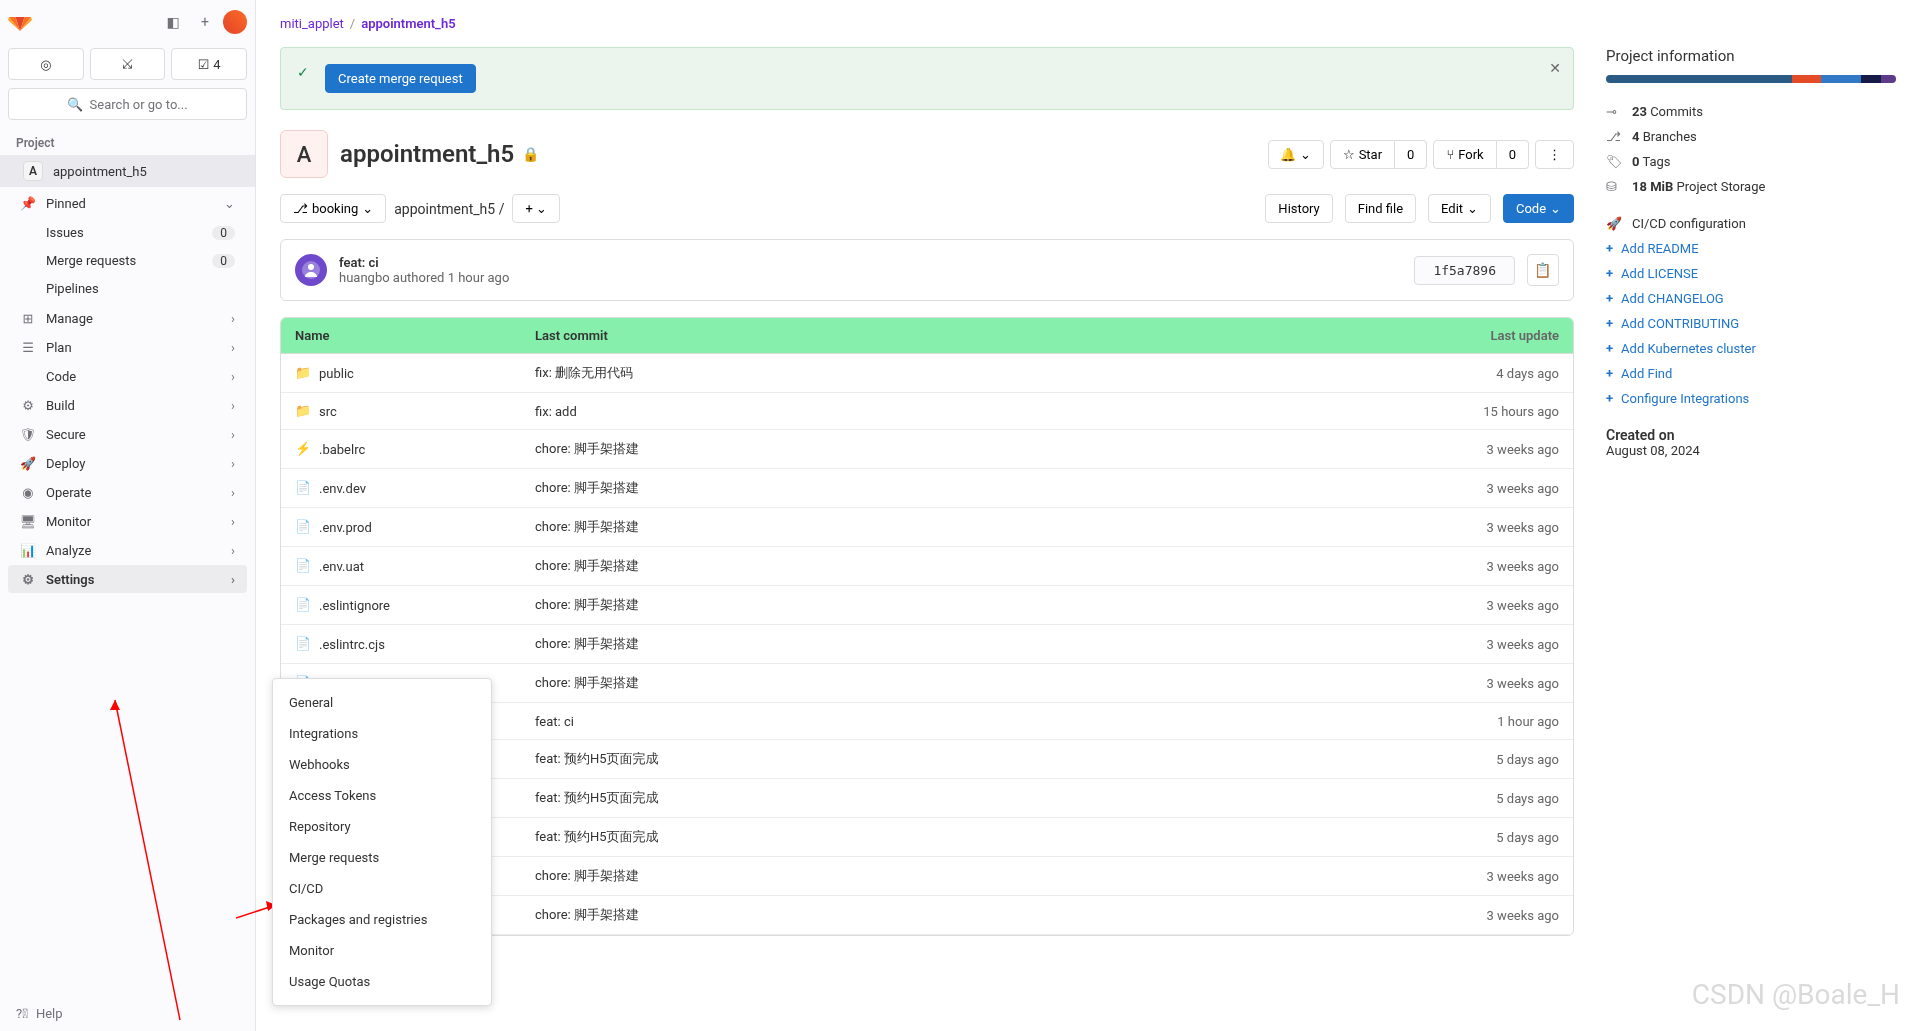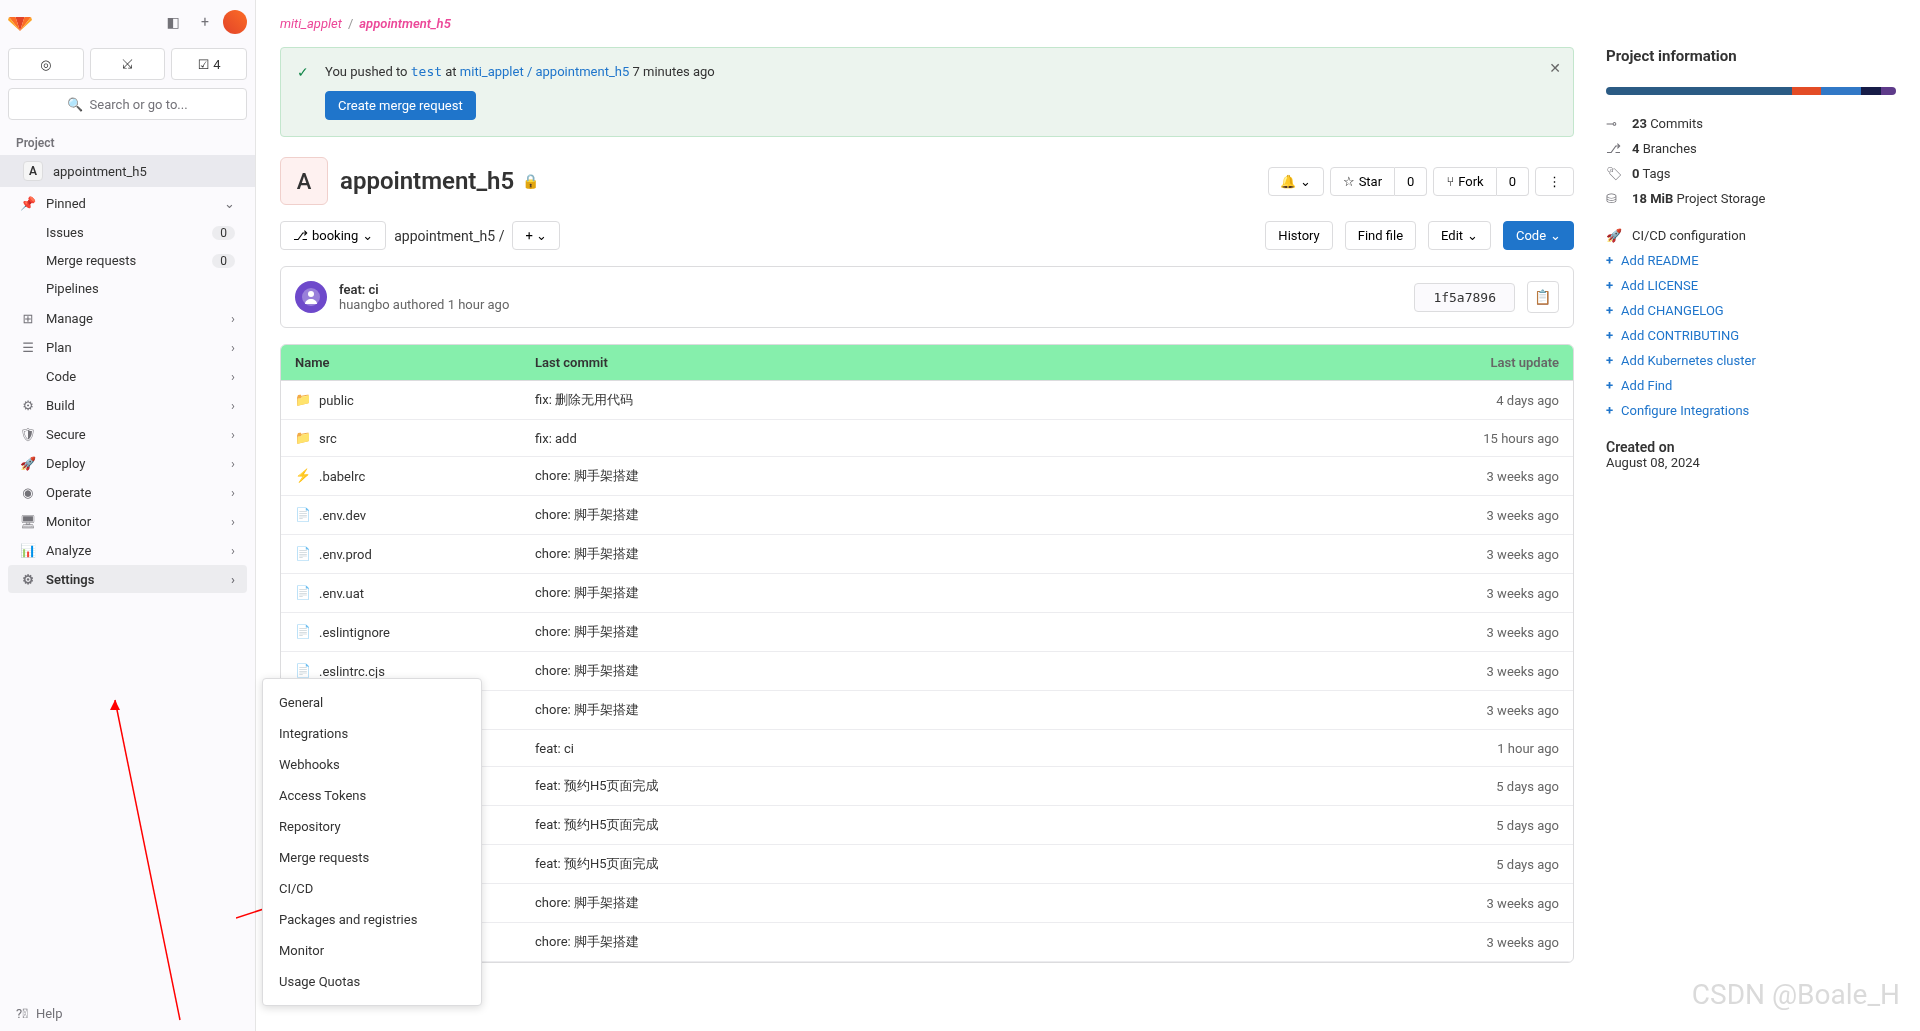--- a/index.html
+++ b/index.html
@@ -16,26 +16,26 @@
 .action-btn{flex:1;height:32px;border:1px solid #dcdcde;border-radius:4px;background:#fff;display:flex;align-items:center;justify-content:center;gap:4px;cursor:pointer;font-size:13px;color:#333;}
 .search-box{margin:0 8px 8px;height:32px;border:1px solid #dcdcde;border-radius:4px;background:#fff;display:flex;align-items:center;justify-content:center;gap:6px;color:#737278;font-size:13px;cursor:pointer;}
 .section-label{padding:8px 16px 4px;font-size:12px;color:#737278;font-weight:600;}
 .nav-item{display:flex;align-items:center;padding:6px 12px;margin:1px 8px;border-radius:4px;cursor:pointer;color:#333;gap:10px;font-size:13px;}
 .nav-item.active{background:#ececef;font-weight:600;}
 .nav-item.project-active{background:#e9e9ee;margin:1px 0 1px 0;border-left:3px solid transparent;padding-left:20px;border-radius:0;}
 .nav-item .chevron{margin-left:auto;color:#737278;}
 .nav-item .badge{margin-left:auto;background:#ececef;border-radius:10px;padding:0 8px;font-size:12px;color:#333;}
 .nav-icon{width:16px;height:16px;display:flex;align-items:center;justify-content:center;color:#737278;}
 .project-letter{width:20px;height:20px;border-radius:4px;background:#f5f5f5;display:flex;align-items:center;justify-content:center;font-size:12px;font-weight:600;border:1px solid #dcdcde;}
-.submenu{position:absolute;left:262px;top:678px;width:220px;background:#fff;border:1px solid #dcdcde;border-radius:4px;box-shadow:0 2px 8px rgba(0,0,0,0.15);padding:8px 0;z-index:100;}
+.submenu{position:absolute;left:272px;top:678px;width:220px;background:#fff;border:1px solid #dcdcde;border-radius:4px;box-shadow:0 2px 8px rgba(0,0,0,0.15);padding:8px 0;z-index:100;}
 .submenu-item{padding:8px 16px;cursor:pointer;font-size:13px;}
 .help-footer{margin-top:auto;padding:10px 16px;display:flex;align-items:center;gap:8px;color:#737278;font-size:13px;cursor:pointer;}
 .main{flex:1;overflow-y:auto;padding:0 24px;}
 .breadcrumb{padding:16px 0;font-size:13px;color:#333;display:flex;gap:6px;align-items:center;}
-.breadcrumb a{color:#ec4899;text-decoration:none;font-style:italic;}
+.breadcrumb a{color:#6d28d9;text-decoration:none;}
 .breadcrumb .sep{color:#999;}
 .alert{background:#ecf4ee;border:1px solid #c3e6cd;border-radius:4px;padding:16px;margin:0 0 20px 460px;display:flex;gap:12px;position:relative;}
 .alert.full{margin-left:0;}
 .alert-icon{color:#108548;width:16px;height:16px;flex-shrink:0;}
 .alert-body{flex:1;}
 .alert-text{font-size:13px;margin-bottom:12px;}
 .alert-text .code{color:#1f75cb;font-family:monospace;}
 .alert-text a{color:#1f75cb;text-decoration:none;}
 .alert-close{position:absolute;right:12px;top:12px;cursor:pointer;color:#666;}
 .btn{padding:6px 12px;border-radius:4px;border:1px solid #dcdcde;background:#fff;cursor:pointer;font-size:13px;display:inline-flex;align-items:center;gap:4px;}
@@ -63,21 +63,21 @@
 .copy-btn{width:32px;height:32px;border:1px solid #dcdcde;border-radius:4px;display:flex;align-items:center;justify-content:center;cursor:pointer;}
 .file-table{width:100%;border:1px solid #dcdcde;border-radius:6px;overflow:hidden;}
 .file-table-header{display:flex;padding:10px 14px;background:#86efac;border-bottom:1px solid #dcdcde;font-weight:600;font-size:13px;}
 .file-row{display:flex;padding:10px 14px;border-bottom:1px solid #ececef;font-size:13px;align-items:center;}
 .col-name{flex:0 0 240px;display:flex;align-items:center;gap:8px;}
 .col-commit{flex:1;color:#333;}
 .col-update{flex:0 0 120px;text-align:right;color:#666;}
 .file-icon{width:16px;height:16px;color:#737278;}
 .file-icon.folder{color:#737278;}
 .file-icon.yellow{color:#fca326;}
-.side-title{font-size:15px;font-weight:700;margin-bottom:22px;}
+.side-title{font-size:15px;font-weight:400;margin-bottom:10px;}
 .lang-bar{height:8px;display:flex;border-radius:4px;overflow:hidden;margin-bottom:16px;}
 .lang-seg{height:100%;}
 .info-row{display:flex;align-items:center;gap:10px;padding:5px 0;font-size:13px;}
 .info-row .icon{width:16px;color:#737278;}
 .add-link{display:flex;align-items:center;gap:8px;padding:5px 0;font-size:13px;color:#1f75cb;cursor:pointer;}
 .plus-icon{color:#1f75cb;font-weight:bold;}
 .created-label{font-weight:600;margin-top:16px;font-size:14px;}
 .created-date{font-size:13px;color:#333;}
 .watermark{position:fixed;right:20px;bottom:20px;font-size:28px;color:rgba(150,150,150,0.35);font-weight:400;pointer-events:none;}
 .lock-icon{color:#666;font-size:14px;}
@@ -209,23 +209,20 @@
       <a href="#">miti_applet</a>
       <span class="sep">/</span>
       <a href="#" style="font-weight:600;">appointment_h5</a>
     </div>
 
     <div class="content-wrap">
       <div class="content-main">
         <div class="alert full">
           <div class="alert-icon">✓</div>
           <div class="alert-body">
-            <div class="alert-text">
-              <span>You pushed to </span><span class="code">test</span><span> at </span><a href="#">miti_applet / appointment_h5</a><span> 7 minutes ago</span>
-            </div>
             <button class="btn btn-primary">Create merge request</button>
           </div>
           <div class="alert-close">✕</div>
         </div>
 
         <div class="project-header">
           <div class="project-avatar">A</div>
           <div class="project-title">
             <span>appointment_h5</span>
             <span class="lock-icon">🔒</span>

